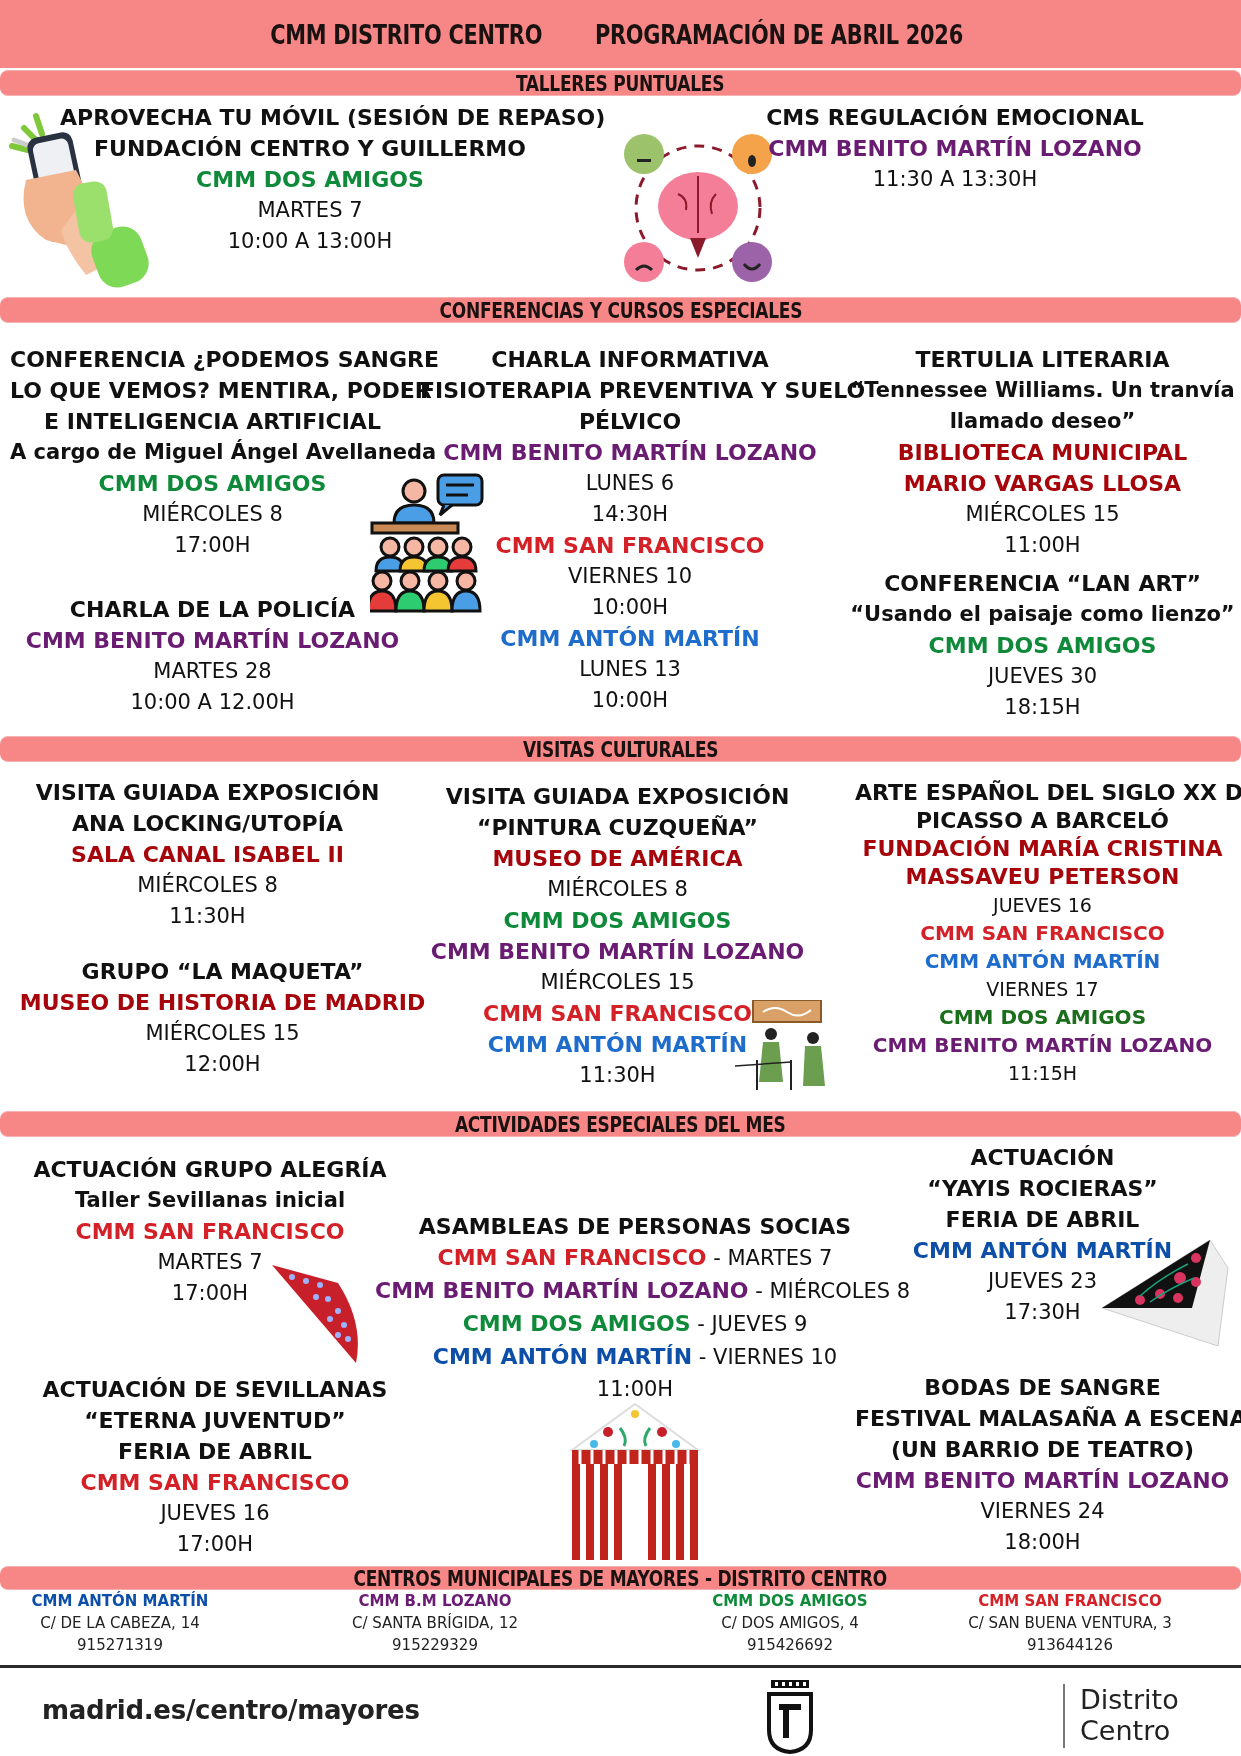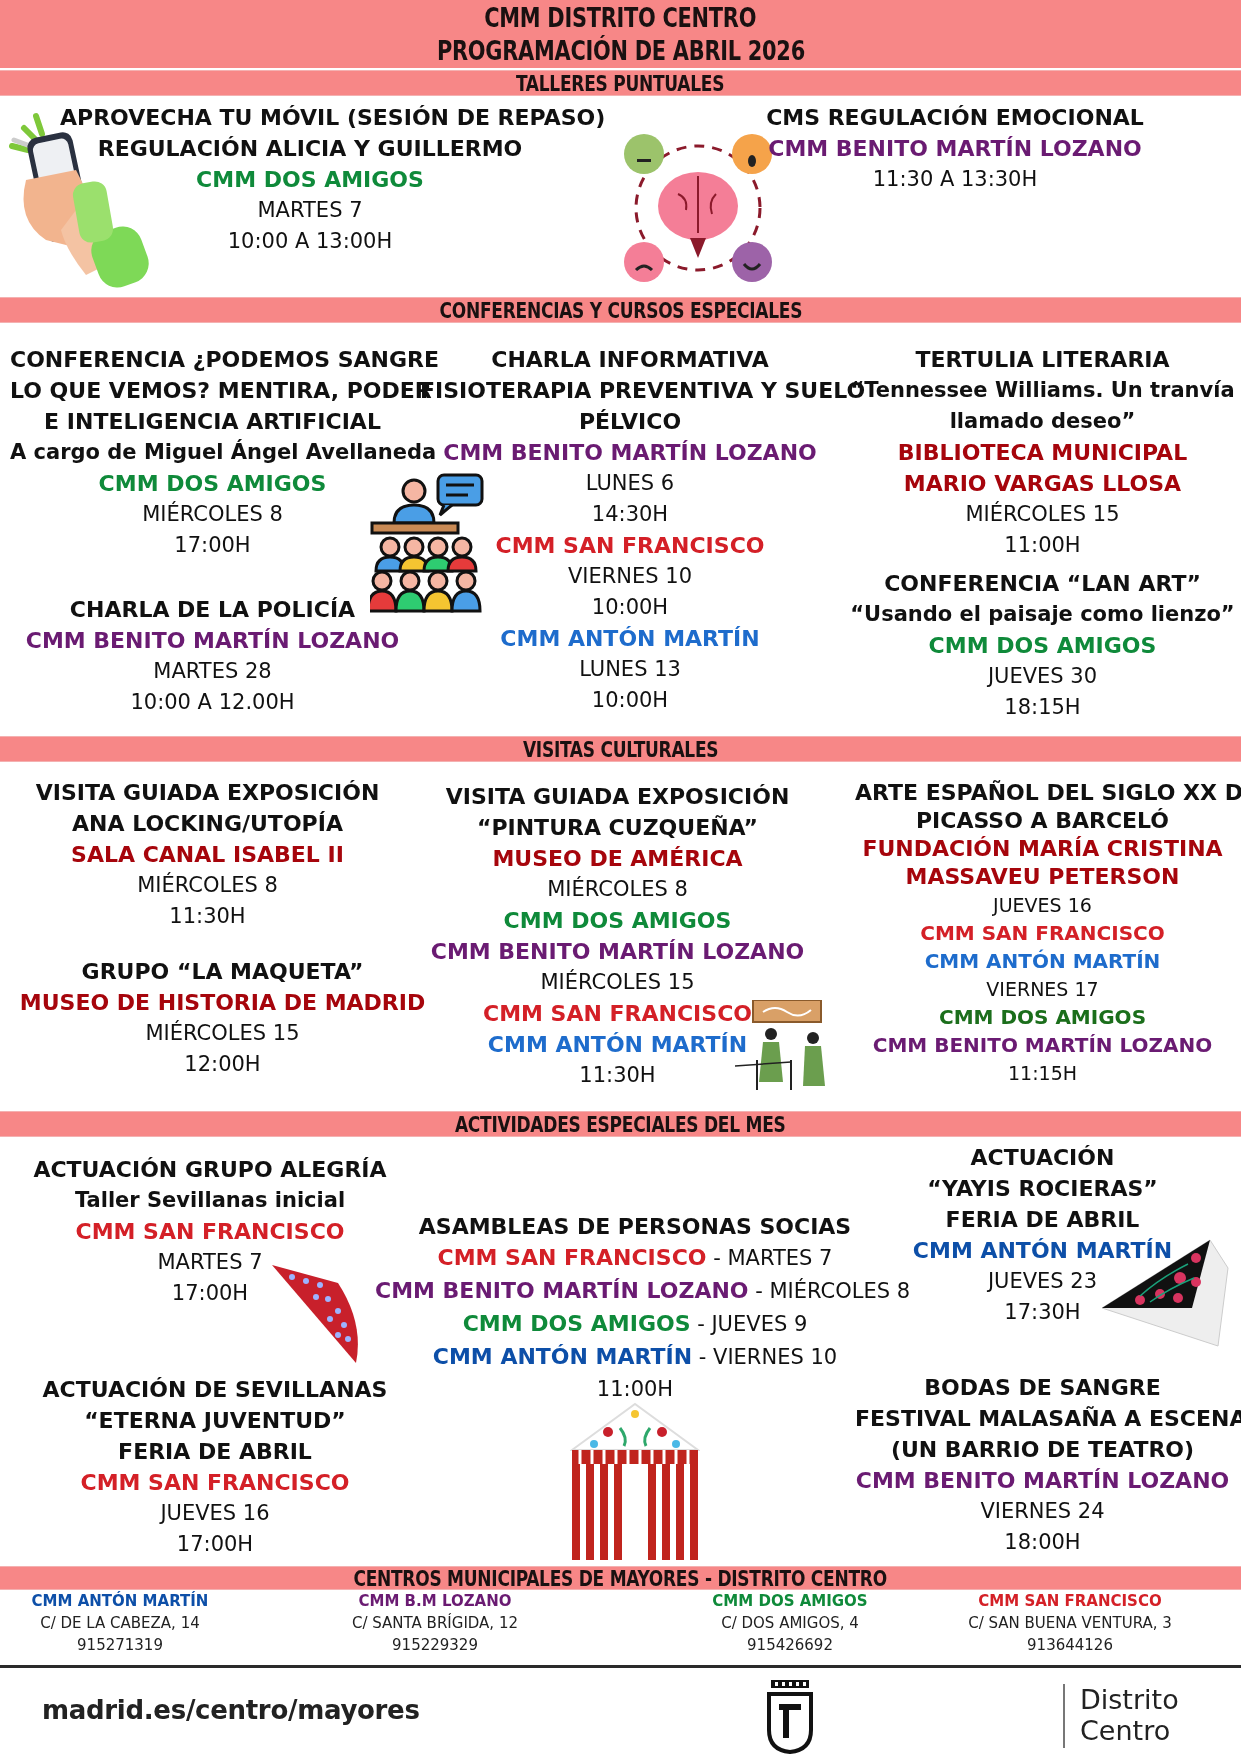--- a/index.html
+++ b/index.html
@@ -8,22 +8,22 @@
 
     .bar {
       position: absolute; left: 0; width: 1241px;
       background: #f78787; color: #1a1111;
       text-align: center; font-family: "DejaVu Sans Condensed", "DejaVu Sans", sans-serif;
       font-weight: bold; letter-spacing: -0.3px;
       display: flex; align-items: center; justify-content: center;
       border-top: 1px solid #f4b1b1; border-bottom: 1px solid #f4b1b1;
     }
     .bar span { display: block; transform: scaleX(0.86); white-space: nowrap; }
-    .title-bar { top: 0; height: 68px; flex-direction: column; font-size: 27px; line-height: 33px; border: none; }
-    .section-bar { height: 26px; font-size: 22px; }
+    .title-bar { top: 0; height: 68px; flex-direction: row; font-size: 27px; line-height: 33px; border: none; }
+    .section-bar { height: 26px; font-size: 22px; border-radius: 8px; }
 
     .block { position: absolute; text-align: center; }
     .line { display: block; white-space: nowrap; line-height: 31px; }
     .t { font-weight: bold; font-size: 22px; color: #111; }
     .sub { font-weight: bold; font-size: 21px; color: #111; }
     .v { font-weight: bold; font-size: 22px; }
     .d { font-size: 21px; color: #111; }
     .green { color: #0f8a3a; }
     .dgreen { color: #1b6e1b; }
     .purple { color: #6a1b72; }
@@ -64,21 +64,21 @@
   <rect x="30" y="24" width="46" height="106" rx="10" fill="#2a3140" transform="rotate(-12 53 77)"></rect>
   <rect x="35" y="30" width="36" height="94" rx="7" fill="#eef0f3" transform="rotate(-12 53 77)"></rect>
   <path d="M20 70 Q10 110 40 130 L80 140 L95 110 L70 60 Z" fill="#f2b48e"></path>
   <path d="M70 100 Q100 120 110 150 L80 165 Q60 140 55 120 Z" fill="#f4c3a3"></path>
   <rect x="88" y="118" width="52" height="58" rx="20" fill="#7ed957" transform="rotate(-20 114 147)"></rect>
   <rect x="70" y="72" width="34" height="60" rx="12" fill="#9be06d" transform="rotate(-10 87 102)"></rect>
 </svg>
 
 <div class="block" style="left:60px; top:102px; width:500px;">
   <span class="line t">APROVECHA TU MÓVIL (SESIÓN DE REPASO)</span>
-  <span class="line t">REGULACIÓN ALICIA Y GUILLERMO</span>
+  <span class="line t">FUNDACIÓN CENTRO Y GUILLERMO</span>
   <span class="line v green">CMM DOS AMIGOS</span>
   <span class="line d">MARTES 7</span>
   <span class="line d">10:00 A 13:00H</span>
 </div>
 
 <svg class="icon" style="left:618px; top:128px;" width="160" height="160" viewBox="0 0 160 160">
   <circle cx="80" cy="80" r="62" fill="none" stroke="#8b1a2b" stroke-width="3" stroke-dasharray="10 8"></circle>
   <circle cx="26" cy="26" r="20" fill="#9cc36b"></circle>
     <rect x="19" y="31" width="14" height="3" fill="#222"></rect>
   <circle cx="134" cy="26" r="20" fill="#f5a34a"></circle>

